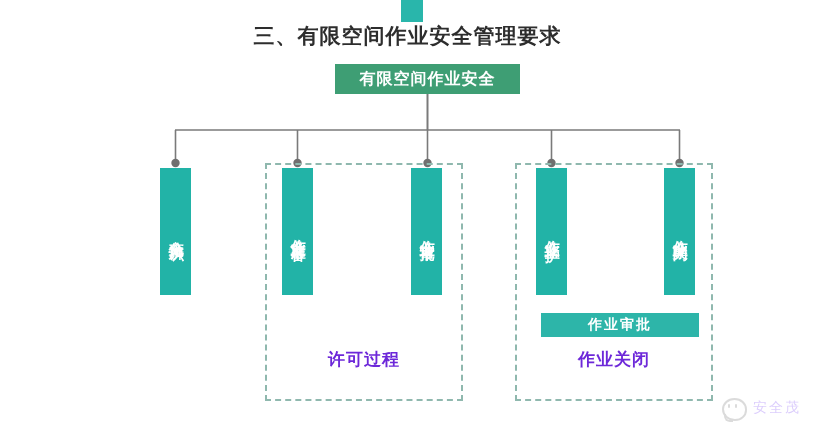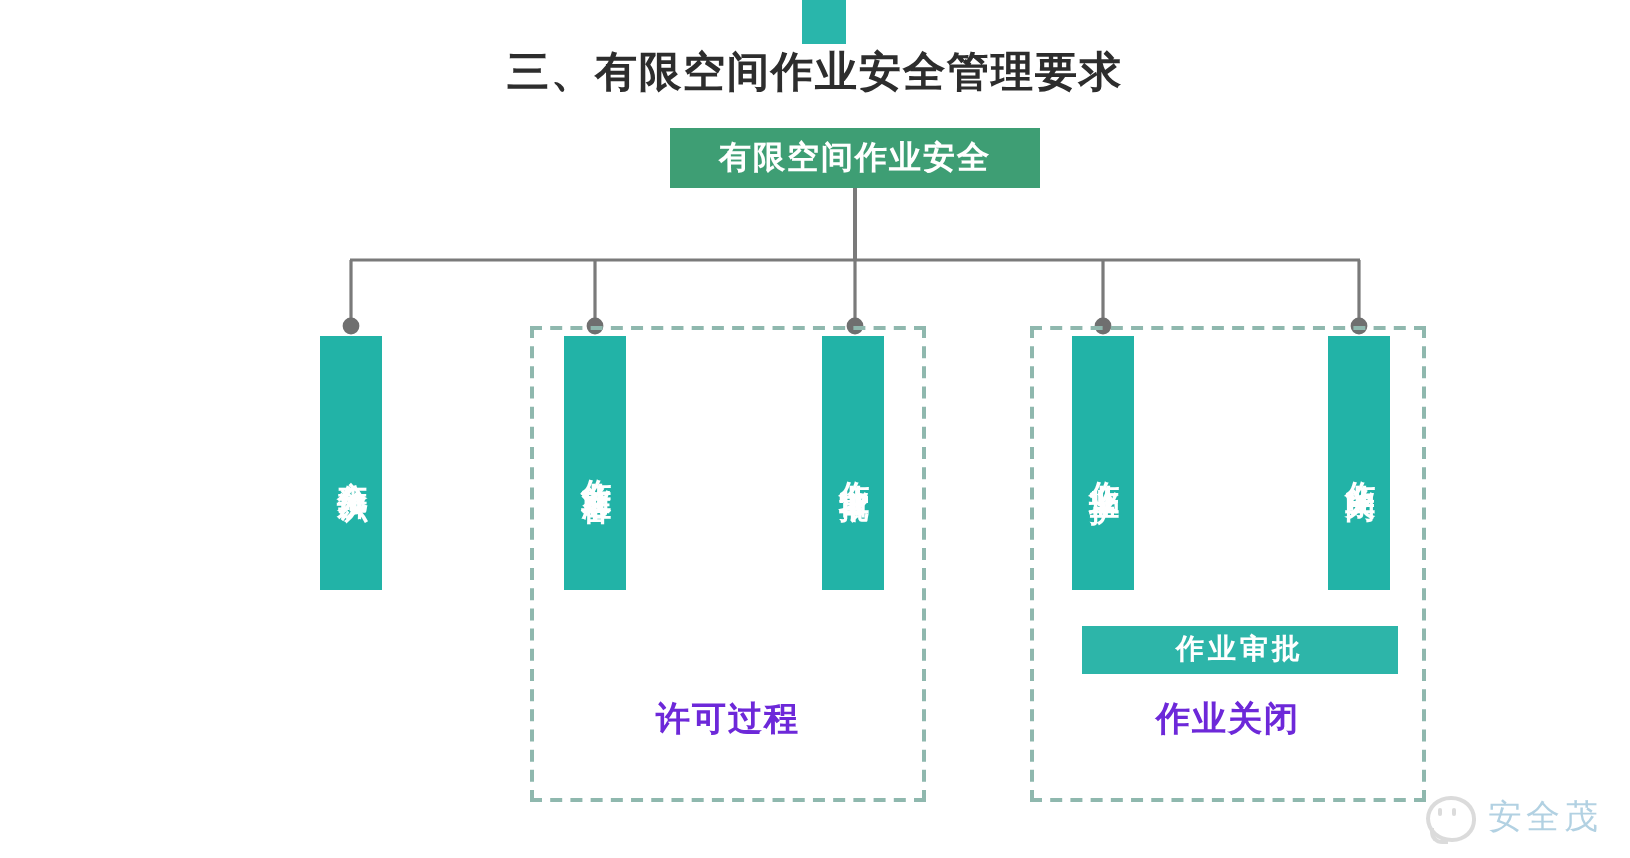--- a/index.html
+++ b/index.html
@@ -171,22 +171,22 @@
   #watermark-icon .wm-eye.right { left: 15px; }
   #watermark-icon .wm-tail {
     position: absolute;
     left: 4px; top: 19px;
     width: 7px; height: 6px;
     border-left: 2px solid #8a8a8a;
     border-bottom: 2px solid #8a8a8a;
     border-radius: 0 0 0 6px;
   }
   #watermark-text {
-    font-size: 17px;
-    color: #0369a1;
+    font-size: 14px;
+    color: #8b5cf6;
     font-family: "DejaVu Serif", "Liberation Serif", serif;
     letter-spacing: 2px;
     white-space: nowrap;
   }
 </style>
 </head>
 <body>
 
 <div id="header">
   <div id="header-bullet"></div>

